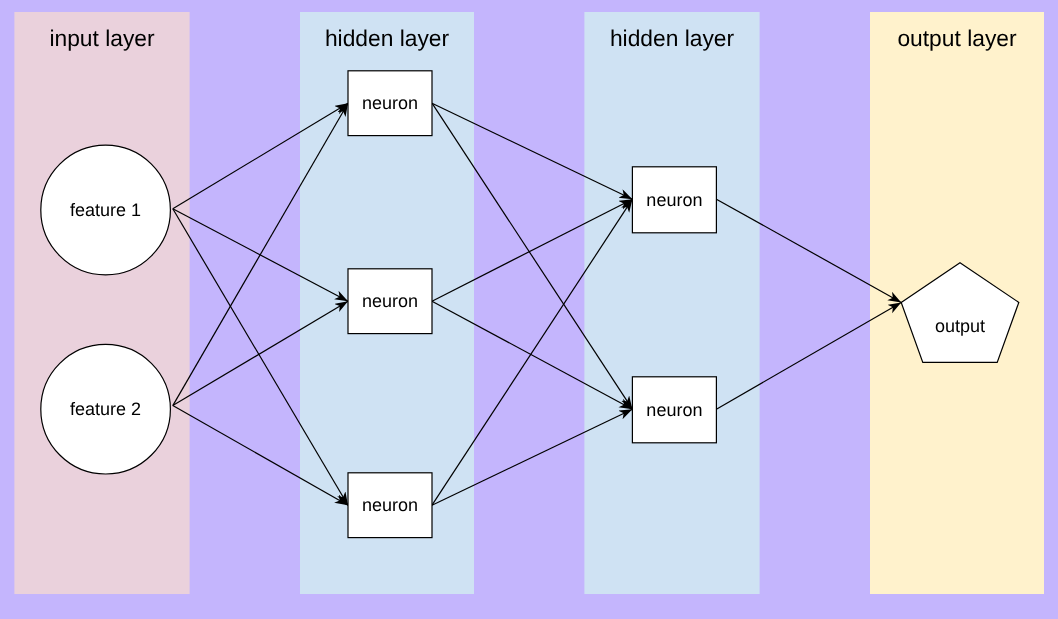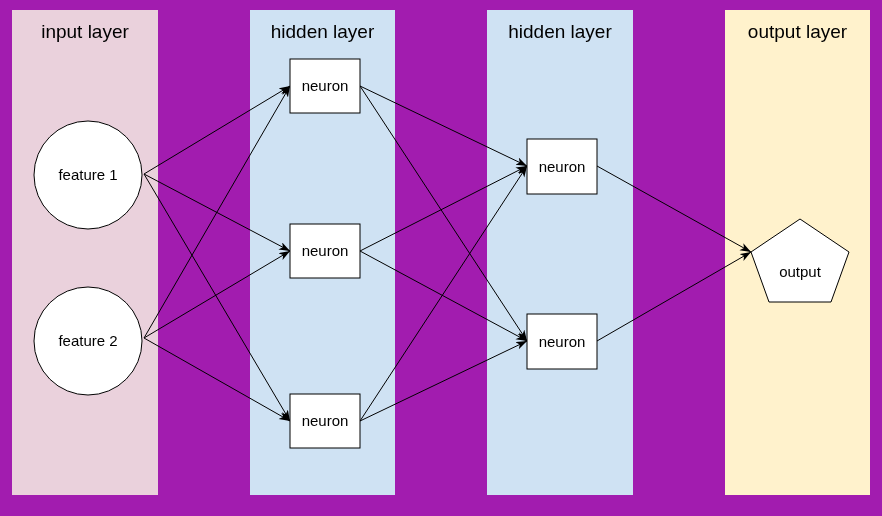--- a/index.html
+++ b/index.html
@@ -4,21 +4,21 @@
 <style>
   html, body {
     margin: 0;
     padding: 0;
     background: #000000;
   }
   #stage {
     position: relative;
     width: 882px;
     height: 516px;
-    background: #a21caf;
+    background: #c4b5fd;
     overflow: hidden;
     font-family: "Liberation Sans", sans-serif;
   }
   svg { display: block; }
   text {
     font-family: "Liberation Sans", "DejaVu Sans", sans-serif;
     fill: #000000;
   }
   .layer-title { font-size: 19px; }
   .node-label  { font-size: 15px; }

